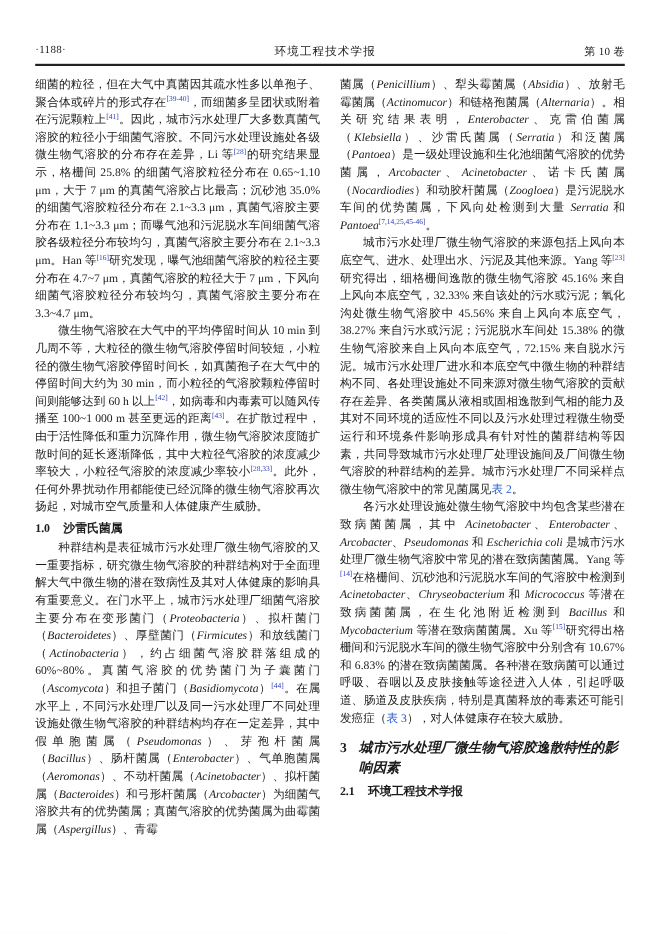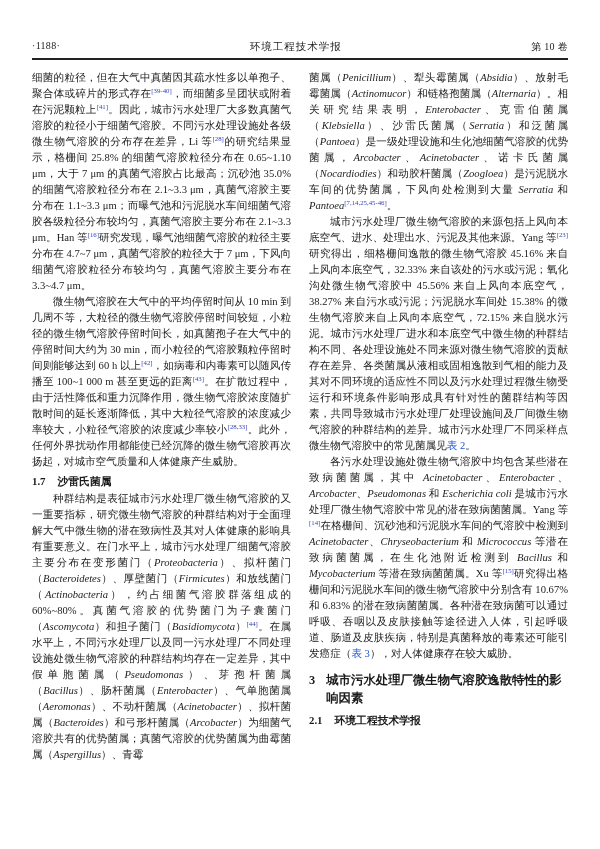--- a/index.html
+++ b/index.html
@@ -26,36 +26,36 @@
   }
   .table-link{color:#2156d2;}
   .sec-h2{
     font-weight:bold;font-size:10.8px;line-height:16px;margin:3px 0 2px;
   }
   .sec-h2 .h-num{margin-right:12px;}
   .sec-h1{
     display:flex;font-weight:bold;font-size:12.4px;line-height:17.5px;margin:10px 0 5px;
   }
   .sec-h1 .h-num{flex:0 0 auto;margin-right:11px;}
-  .sec-h1 .h-text{flex:1 1 auto;}
+  .sec-h1 .h-text{flex:1 1 auto;font-style:italic;}
 </style>
 </head>
 <body>
 
 <div class="page">
   <div class="header">
     <span class="pageno">·1188·</span>
     <span class="journal">环境工程技术学报</span>
     <span class="volume">第 10 卷</span>
   </div>
   <div class="columns">
     <div class="col">
         <p class="para"><span class="seg">细菌的粒径，但在大气中真菌因其疏水性多以单孢子、聚合体或碎片的形式存在</span><span class="seg sup-cite">[39-40]</span><span class="seg">，而细菌多呈团状或附着在污泥颗粒上</span><span class="seg sup-cite">[41]</span><span class="seg">。因此，城市污水处理厂大多数真菌气溶胶的粒径小于细菌气溶胶。不同污水处理设施处各级微生物气溶胶的分布存在差异，Li 等</span><span class="seg sup-cite">[28]</span><span class="seg">的研究结果显示，格栅间 25.8% 的细菌气溶胶粒径分布在 0.65~1.10 μm，大于 7 μm 的真菌气溶胶占比最高；沉砂池 35.0% 的细菌气溶胶粒径分布在 2.1~3.3 μm，真菌气溶胶主要分布在 1.1~3.3 μm；而曝气池和污泥脱水车间细菌气溶胶各级粒径分布较均匀，真菌气溶胶主要分布在 2.1~3.3 μm。Han 等</span><span class="seg sup-cite">[16]</span><span class="seg">研究发现，曝气池细菌气溶胶的粒径主要分布在 4.7~7 μm，真菌气溶胶的粒径大于 7 μm，下风向细菌气溶胶粒径分布较均匀，真菌气溶胶主要分布在 3.3~4.7 μm。</span></p>
         <p class="para indent"><span class="seg">微生物气溶胶在大气中的平均停留时间从 10 min 到几周不等，大粒径的微生物气溶胶停留时间较短，小粒径的微生物气溶胶停留时间长，如真菌孢子在大气中的停留时间大约为 30 min，而小粒径的气溶胶颗粒停留时间则能够达到 60 h 以上</span><span class="seg sup-cite">[42]</span><span class="seg">，如病毒和内毒素可以随风传播至 100~1 000 m 甚至更远的距离</span><span class="seg sup-cite">[43]</span><span class="seg">。在扩散过程中，由于活性降低和重力沉降作用，微生物气溶胶浓度随扩散时间的延长逐渐降低，其中大粒径气溶胶的浓度减少率较大，小粒径气溶胶的浓度减少率较小</span><span class="seg sup-cite">[28,33]</span><span class="seg">。此外，任何外界扰动作用都能使已经沉降的微生物气溶胶再次扬起，对城市空气质量和人体健康产生威胁。</span></p>
-        <div class="sec-h2"><span class="h-num">1.7</span><span class="h-text">沙雷氏菌属</span></div>
+        <div class="sec-h2"><span class="h-num">1.0</span><span class="h-text">沙雷氏菌属</span></div>
         <p class="para indent"><span class="seg">种群结构是表征城市污水处理厂微生物气溶胶的又一重要指标，研究微生物气溶胶的种群结构对于全面理解大气中微生物的潜在致病性及其对人体健康的影响具有重要意义。在门水平上，城市污水处理厂细菌气溶胶主要分布在变形菌门（</span><span class="seg italic">Proteobacteria</span><span class="seg">）、拟杆菌门（</span><span class="seg italic">Bacteroidetes</span><span class="seg">）、厚壁菌门（</span><span class="seg italic">Firmicutes</span><span class="seg">）和放线菌门（</span><span class="seg italic">Actinobacteria</span><span class="seg">），约占细菌气溶胶群落组成的 60%~80%。真菌气溶胶的优势菌门为子囊菌门（</span><span class="seg italic">Ascomycota</span><span class="seg">）和担子菌门（</span><span class="seg italic">Basidiomycota</span><span class="seg">）</span><span class="seg sup-cite">[44]</span><span class="seg">。在属水平上，不同污水处理厂以及同一污水处理厂不同处理设施处微生物气溶胶的种群结构均存在一定差异，其中假单胞菌属（</span><span class="seg italic">Pseudomonas</span><span class="seg">）、芽孢杆菌属（</span><span class="seg italic">Bacillus</span><span class="seg">）、肠杆菌属（</span><span class="seg italic">Enterobacter</span><span class="seg">）、气单胞菌属（</span><span class="seg italic">Aeromonas</span><span class="seg">）、不动杆菌属（</span><span class="seg italic">Acinetobacter</span><span class="seg">）、拟杆菌属（</span><span class="seg italic">Bacteroides</span><span class="seg">）和弓形杆菌属（</span><span class="seg italic">Arcobacter</span><span class="seg">）为细菌气溶胶共有的优势菌属；真菌气溶胶的优势菌属为曲霉菌属（</span><span class="seg italic">Aspergillus</span><span class="seg">）、青霉</span></p>
       </div>
     <div class="col">
         <p class="para"><span class="seg">菌属（</span><span class="seg italic">Penicillium</span><span class="seg">）、犁头霉菌属（</span><span class="seg italic">Absidia</span><span class="seg">）、放射毛霉菌属（</span><span class="seg italic">Actinomucor</span><span class="seg">）和链格孢菌属（</span><span class="seg italic">Alternaria</span><span class="seg">）。相关研究结果表明，</span><span class="seg italic">Enterobacter</span><span class="seg">、克雷伯菌属（</span><span class="seg italic">Klebsiella</span><span class="seg">）、沙雷氏菌属（</span><span class="seg italic">Serratia</span><span class="seg">）和泛菌属（</span><span class="seg italic">Pantoea</span><span class="seg">）是一级处理设施和生化池细菌气溶胶的优势菌属，</span><span class="seg italic">Arcobacter</span><span class="seg">、</span><span class="seg italic">Acinetobacter</span><span class="seg">、诺卡氏菌属（</span><span class="seg italic">Nocardiodies</span><span class="seg">）和动胶杆菌属（</span><span class="seg italic">Zoogloea</span><span class="seg">）是污泥脱水车间的优势菌属，下风向处检测到大量 </span><span class="seg italic">Serratia</span><span class="seg"> 和 </span><span class="seg italic">Pantoea</span><span class="seg sup-cite">[7,14,25,45-46]</span><span class="seg">。</span></p>
         <p class="para indent"><span class="seg">城市污水处理厂微生物气溶胶的来源包括上风向本底空气、进水、处理出水、污泥及其他来源。Yang 等</span><span class="seg sup-cite">[23]</span><span class="seg">研究得出，细格栅间逸散的微生物气溶胶 45.16% 来自上风向本底空气，32.33% 来自该处的污水或污泥；氧化沟处微生物气溶胶中 45.56% 来自上风向本底空气，38.27% 来自污水或污泥；污泥脱水车间处 15.38% 的微生物气溶胶来自上风向本底空气，72.15% 来自脱水污泥。城市污水处理厂进水和本底空气中微生物的种群结构不同、各处理设施处不同来源对微生物气溶胶的贡献存在差异、各类菌属从液相或固相逸散到气相的能力及其对不同环境的适应性不同以及污水处理过程微生物受运行和环境条件影响形成具有针对性的菌群结构等因素，共同导致城市污水处理厂处理设施间及厂间微生物气溶胶的种群结构的差异。城市污水处理厂不同采样点微生物气溶胶中的常见菌属见</span><span class="seg table-link">表 2</span><span class="seg">。</span></p>
         <p class="para indent"><span class="seg">各污水处理设施处微生物气溶胶中均包含某些潜在致病菌菌属，其中 </span><span class="seg italic">Acinetobacter</span><span class="seg">、</span><span class="seg italic">Enterobacter</span><span class="seg">、</span><span class="seg italic">Arcobacter</span><span class="seg">、</span><span class="seg italic">Pseudomonas</span><span class="seg"> 和 </span><span class="seg italic">Escherichia coli</span><span class="seg"> 是城市污水处理厂微生物气溶胶中常见的潜在致病菌菌属。Yang 等</span><span class="seg sup-cite">[14]</span><span class="seg">在格栅间、沉砂池和污泥脱水车间的气溶胶中检测到 </span><span class="seg italic">Acinetobacter</span><span class="seg">、</span><span class="seg italic">Chryseobacterium</span><span class="seg"> 和 </span><span class="seg italic">Micrococcus</span><span class="seg"> 等潜在致病菌菌属，在生化池附近检测到 </span><span class="seg italic">Bacillus</span><span class="seg"> 和 </span><span class="seg italic">Mycobacterium</span><span class="seg"> 等潜在致病菌菌属。Xu 等</span><span class="seg sup-cite">[15]</span><span class="seg">研究得出格栅间和污泥脱水车间的微生物气溶胶中分别含有 10.67% 和 6.83% 的潜在致病菌菌属。各种潜在致病菌可以通过呼吸、吞咽以及皮肤接触等途径进入人体，引起呼吸道、肠道及皮肤疾病，特别是真菌释放的毒素还可能引发癌症（</span><span class="seg table-link">表 3</span><span class="seg">），对人体健康存在较大威胁。</span></p>
         <div class="sec-h1">
           <span class="h-num">3</span>
           <span class="h-text">城市污水处理厂微生物气溶胶逸散特性的影响因素</span>
         </div>

